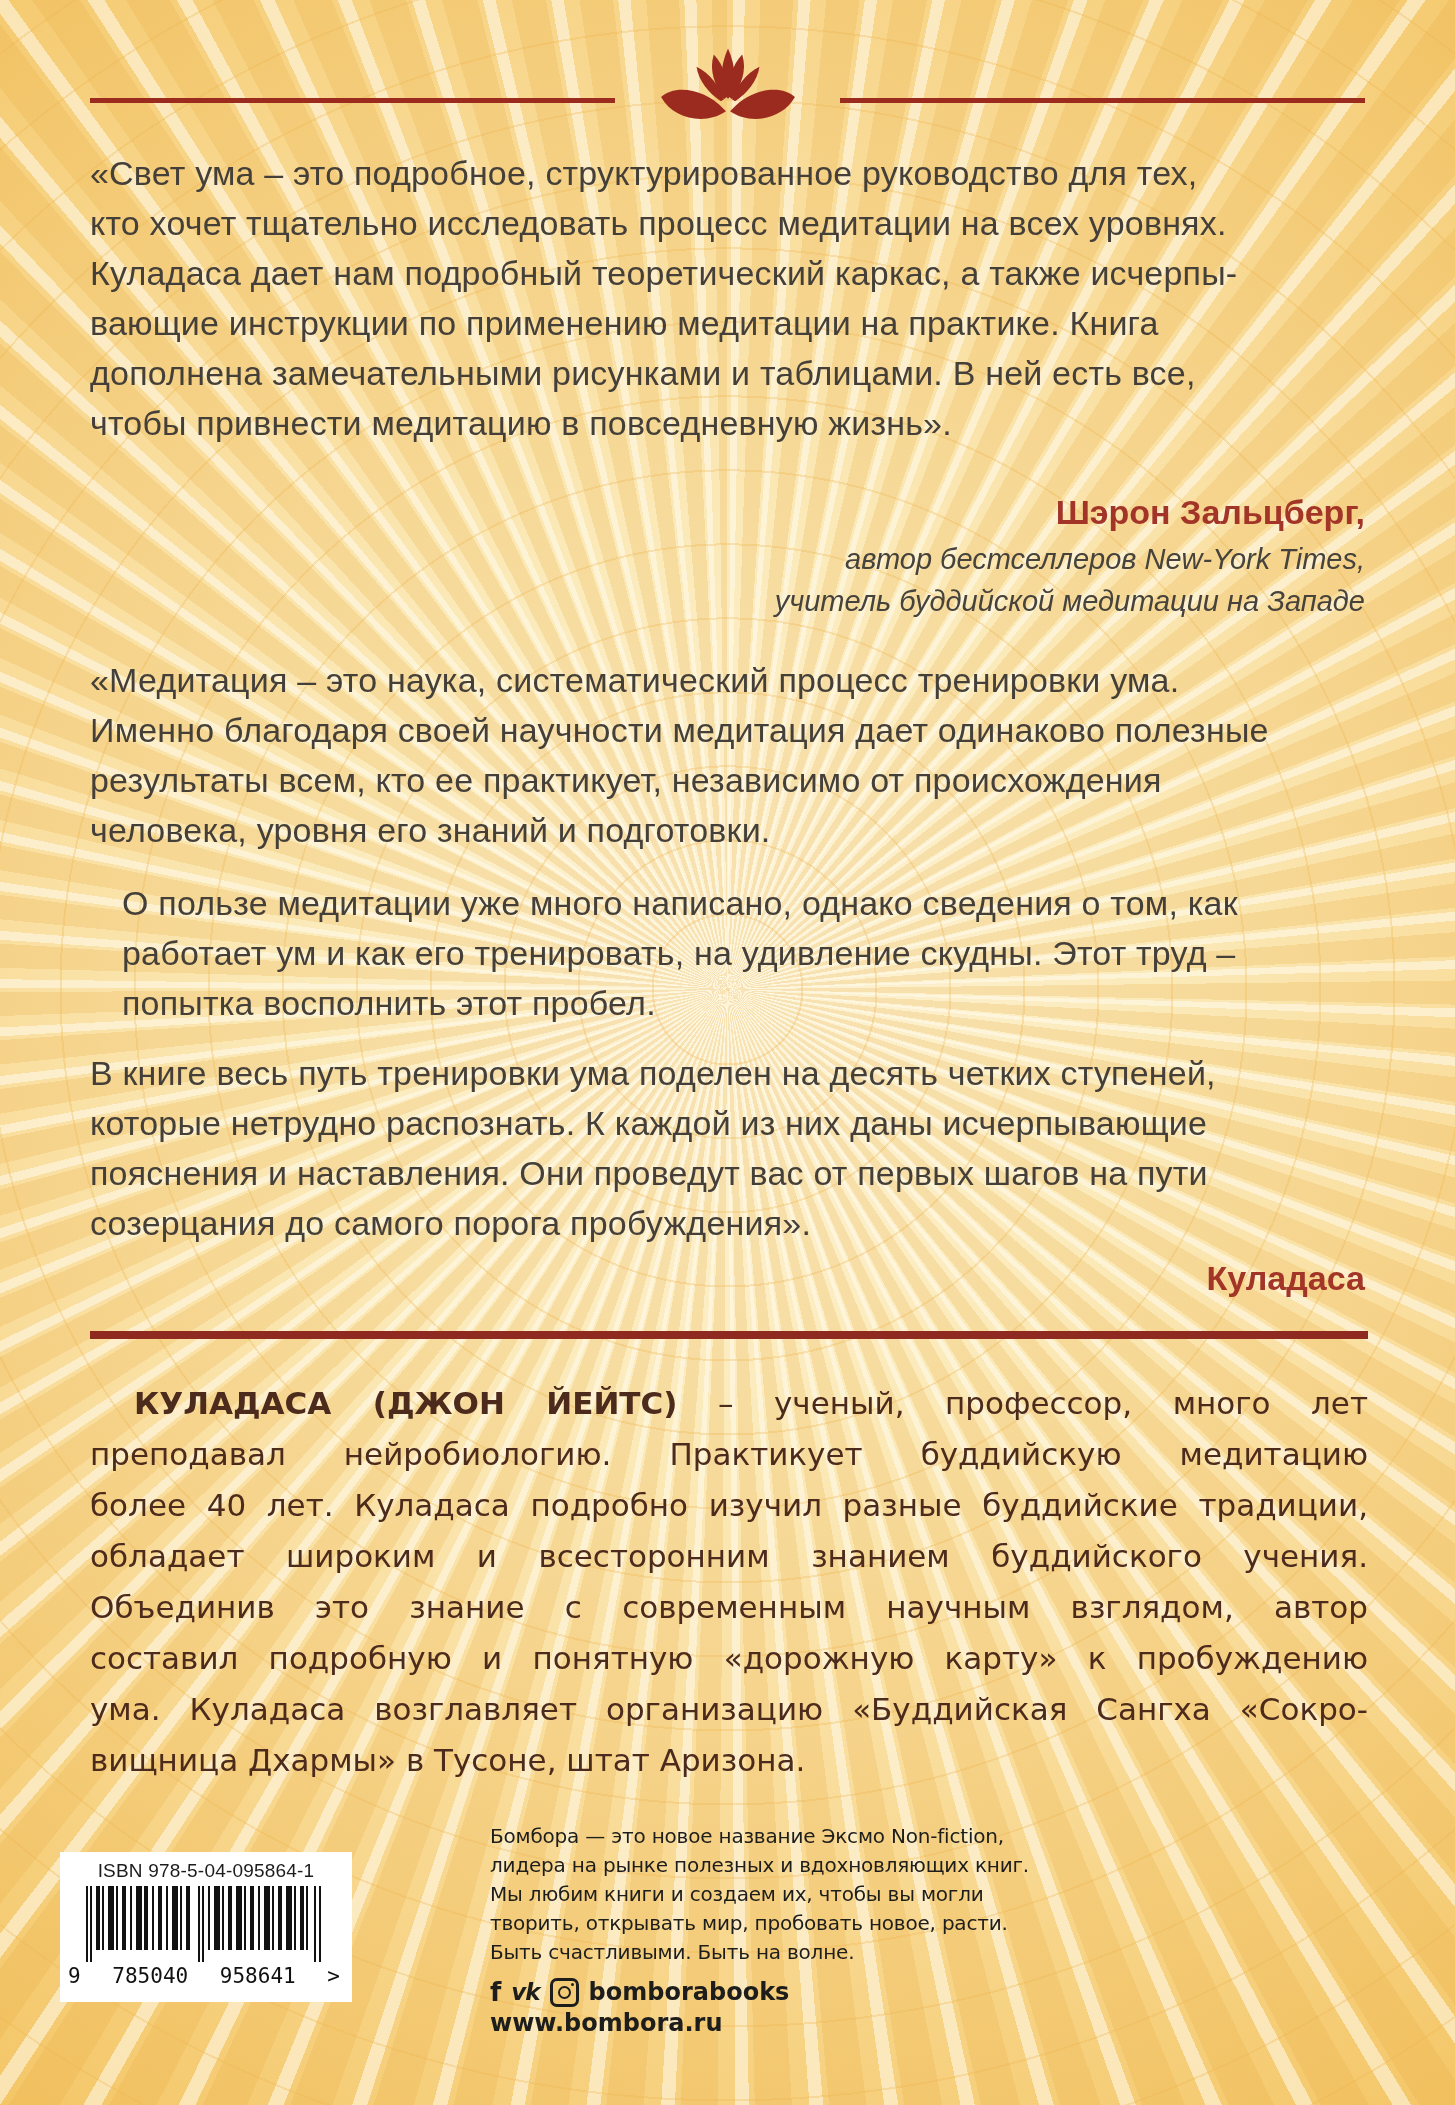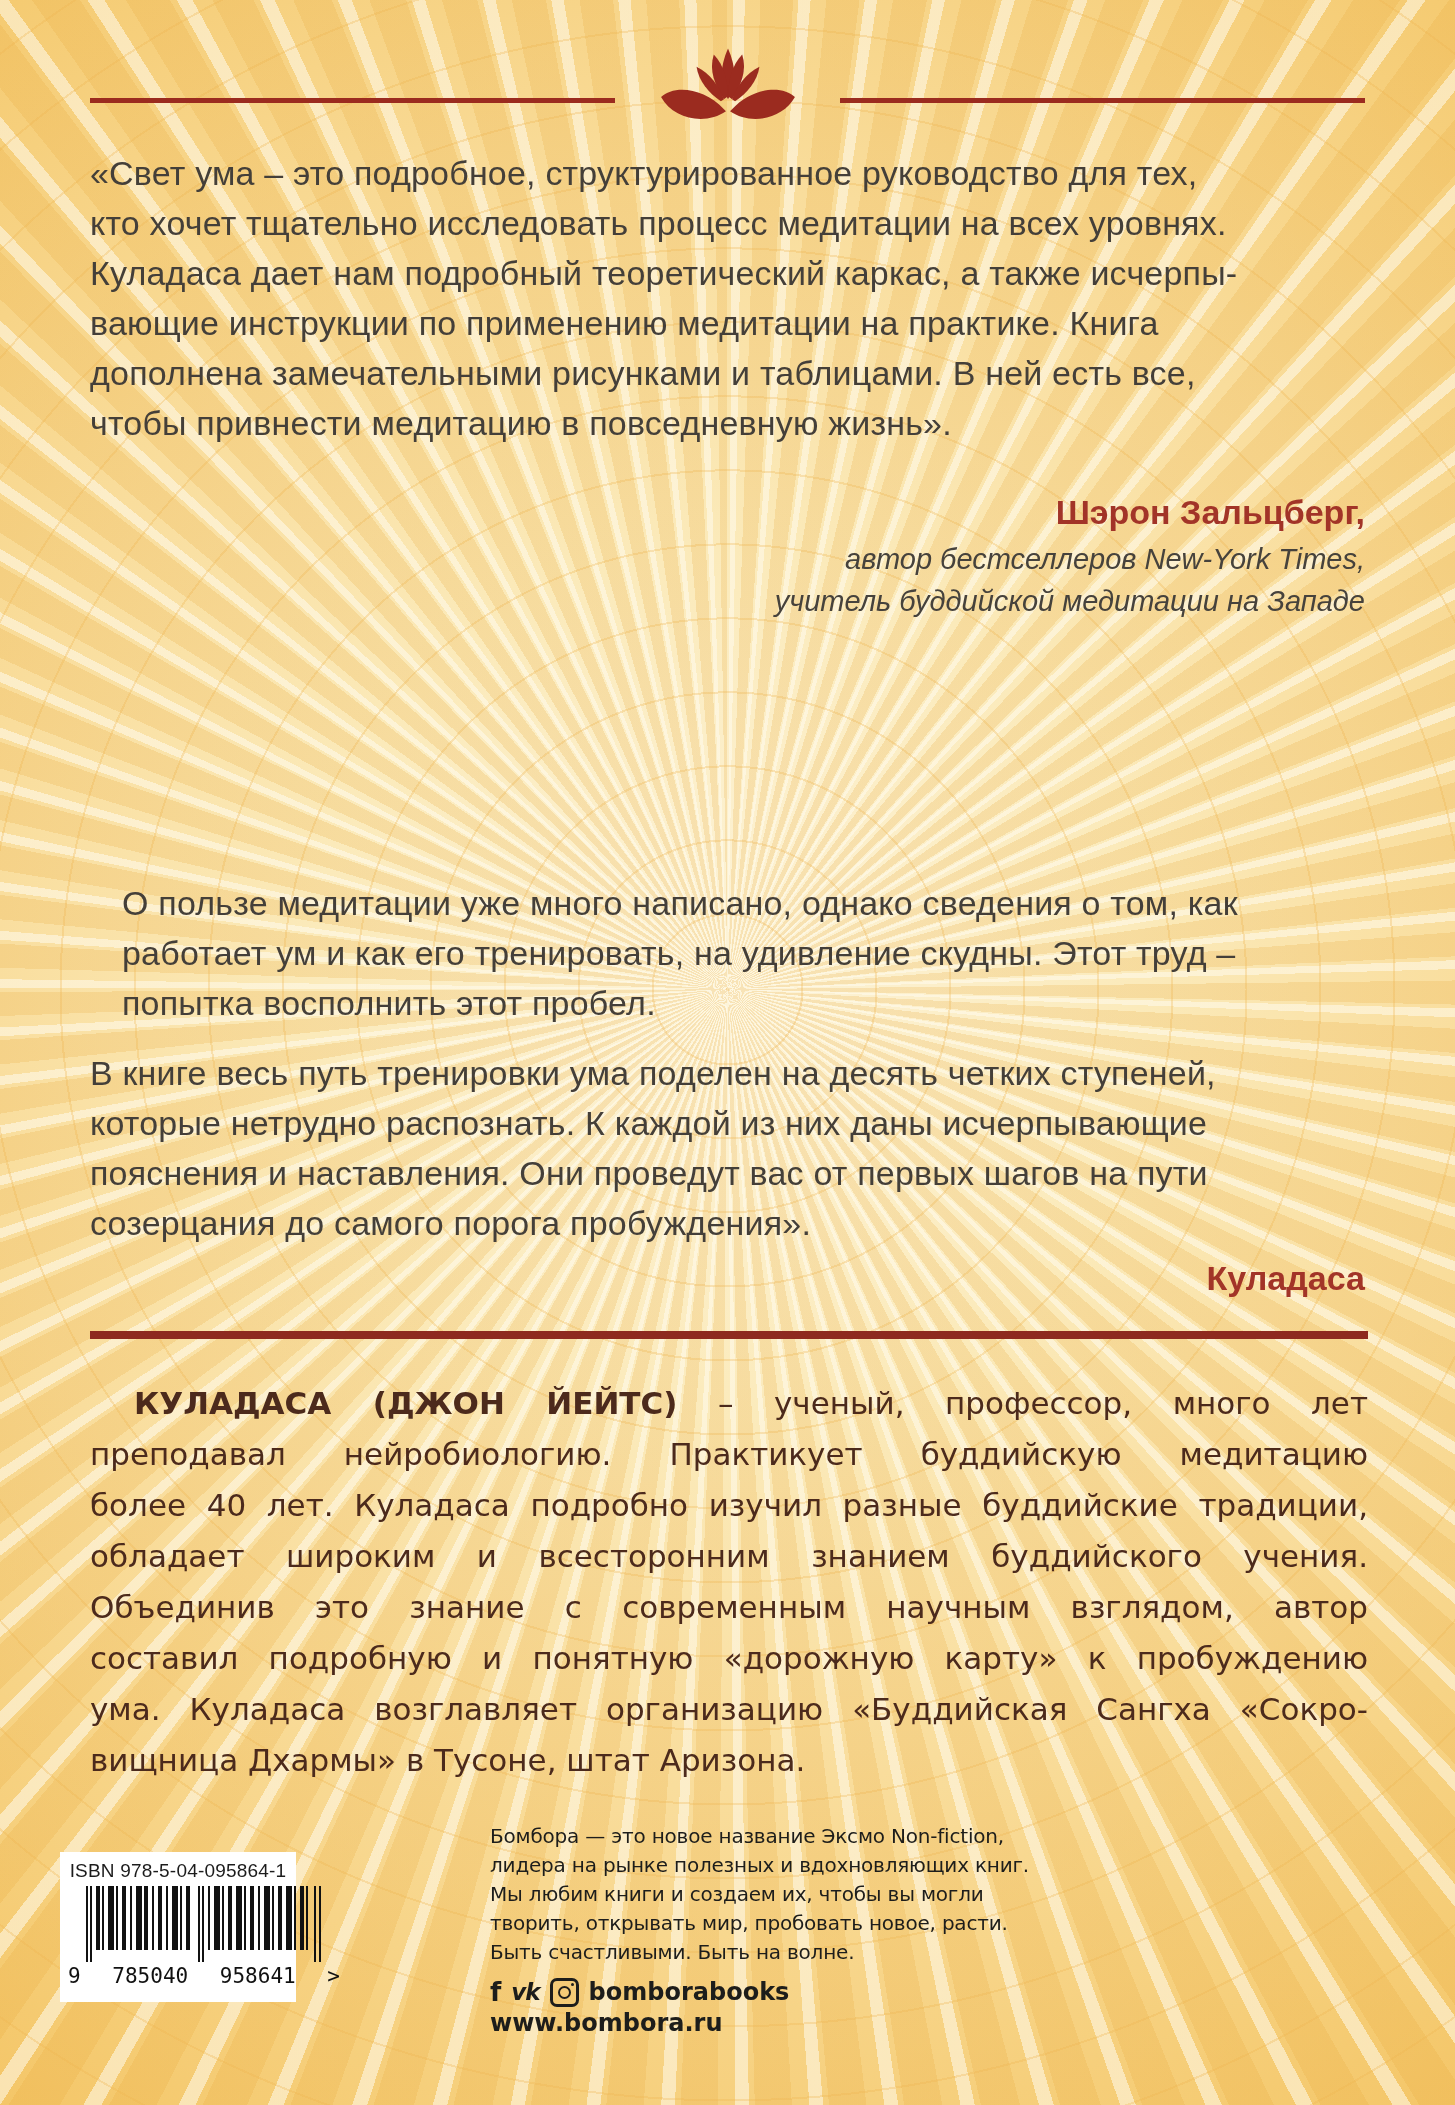--- a/index.html
+++ b/index.html
@@ -45,21 +45,21 @@
 
   .divider{position:absolute;left:90px;top:1331px;width:1278px;height:8px;background:#8e2a1f;}
 
   .bio{position:absolute;left:90px;top:1378px;width:1278px;
     font-family:"DejaVu Sans",sans-serif;font-size:31px;line-height:51px;color:#4c2a1c;}
   .bio-line1{text-align:justify;text-align-last:justify;margin-left:44px;}
   .bio-name{font-weight:bold;}
   .bio-lines div{text-align:justify;text-align-last:justify;}
   .bio-lines div:last-child{text-align-last:left;}
 
-  .barcode-box{position:absolute;left:60px;top:1852px;width:236px;height:150px;
+  .barcode-box{position:absolute;left:60px;top:1852px;width:292px;height:150px;
     background:#ffffff;}
   .isbn-label{position:absolute;left:0;top:8px;width:100%;text-align:center;
     font-size:19px;color:#1c1c1c;letter-spacing:.2px;}
   .bars{position:absolute;left:26px;top:34px;width:236px;height:76px;}
   .barcode-digits{position:absolute;left:8px;top:112px;width:272px;
     display:flex;justify-content:space-between;align-items:baseline;
     font-family:"DejaVu Sans Mono",monospace;font-size:21px;color:#111;}
 
   .pub-col{position:absolute;left:490px;top:1806px;width:700px;color:#1d1d1b;}
   .pub-brand{font-size:30px;font-weight:bold;letter-spacing:.5px;
@@ -101,20 +101,24 @@
 Куладаса дает нам подробный теоретический каркас, а также исчерпы-
 вающие инструкции по применению медитации на практике. Книга
 дополнена замечательными рисунками и таблицами. В ней есть все,
 чтобы привнести медитацию в повседневную жизнь».</div>
     <div class="attr1">
       <div class="attr-name">Шэрон Зальцберг,</div>
       <div class="attr-roles">автор бестселлеров New-York Times,
 учитель буддийской медитации на Западе</div>
     </div>
 
+    <div class="quote q2">«Медитация – это наука, систематический процесс тренировки ума.
+Именно благодаря своей научности медитация дает одинаково полезные
+результаты всем, кто ее практикует, независимо от происхождения
+человека, уровня его знаний и подготовки.</div>
     <div class="quote q3">О  пользе медитации уже много написано, однако сведения о том, как
 работает ум и как его тренировать, на удивление скудны. Этот труд –
 попытка восполнить этот пробел.</div>
     <div class="quote q4">В книге весь путь тренировки ума поделен на десять четких ступеней,
 которые нетрудно распознать. К каждой из них даны исчерпывающие
 пояснения и наставления. Они проведут вас от первых шагов на пути
 созерцания до самого порога пробуждения».</div>
     <div class="attr2">Куладаса</div>
 
     <div class="divider"></div>

